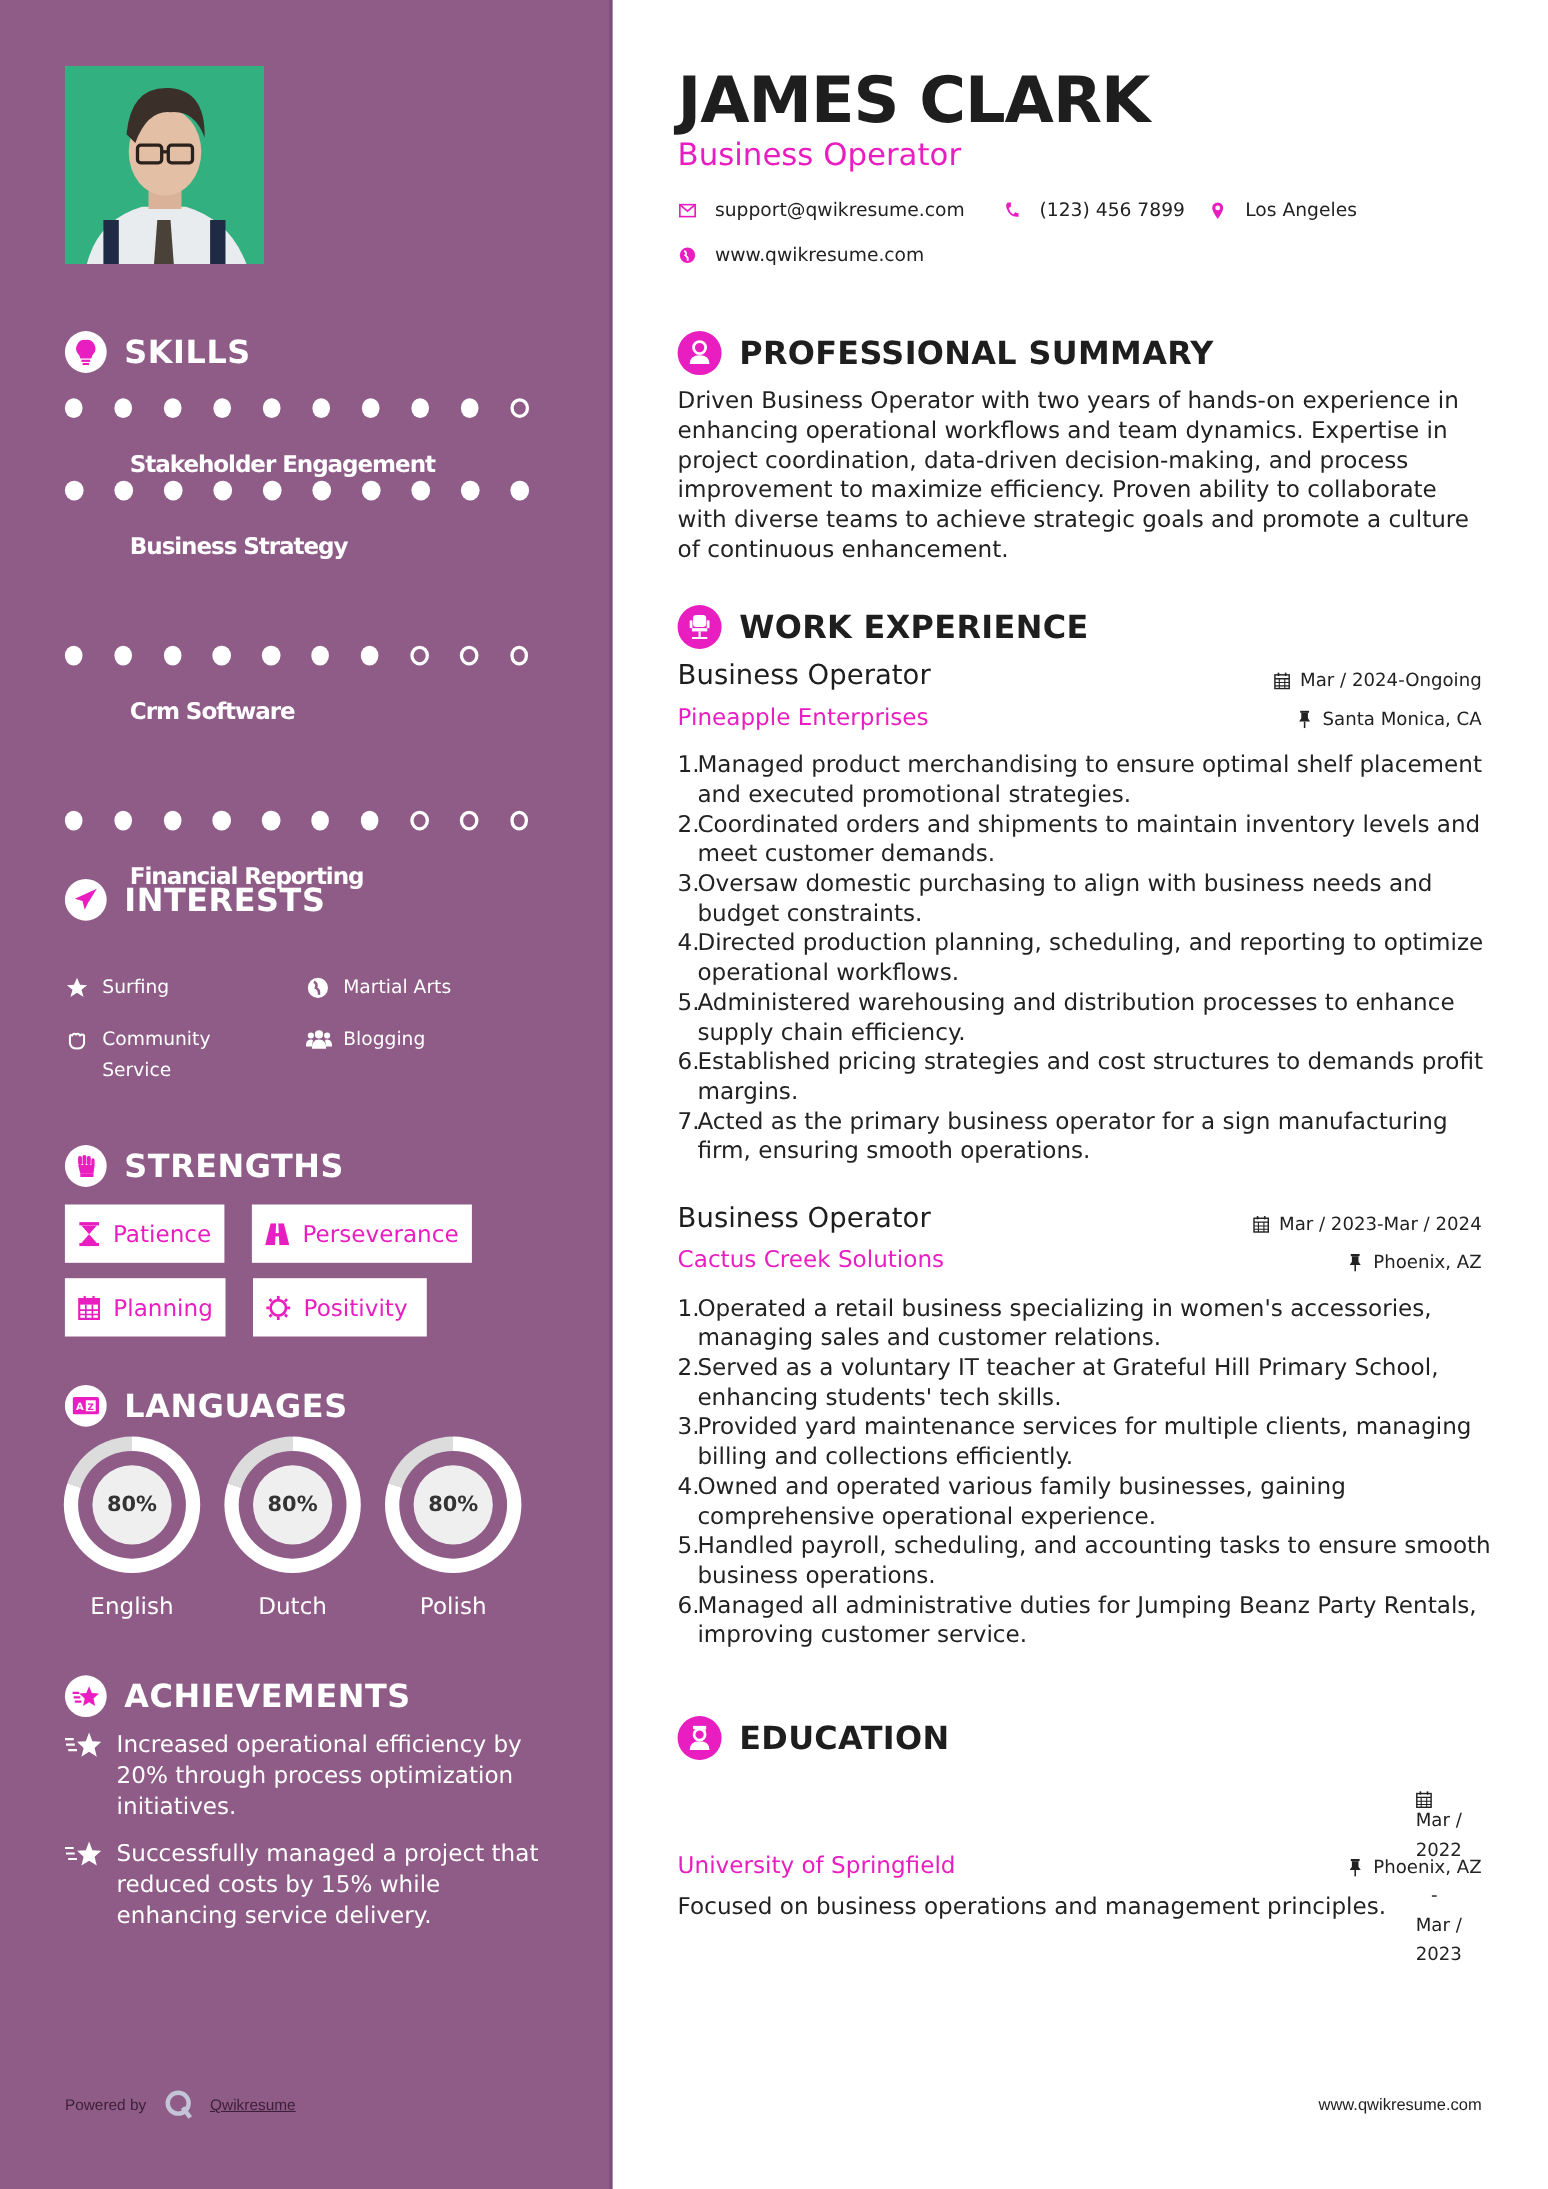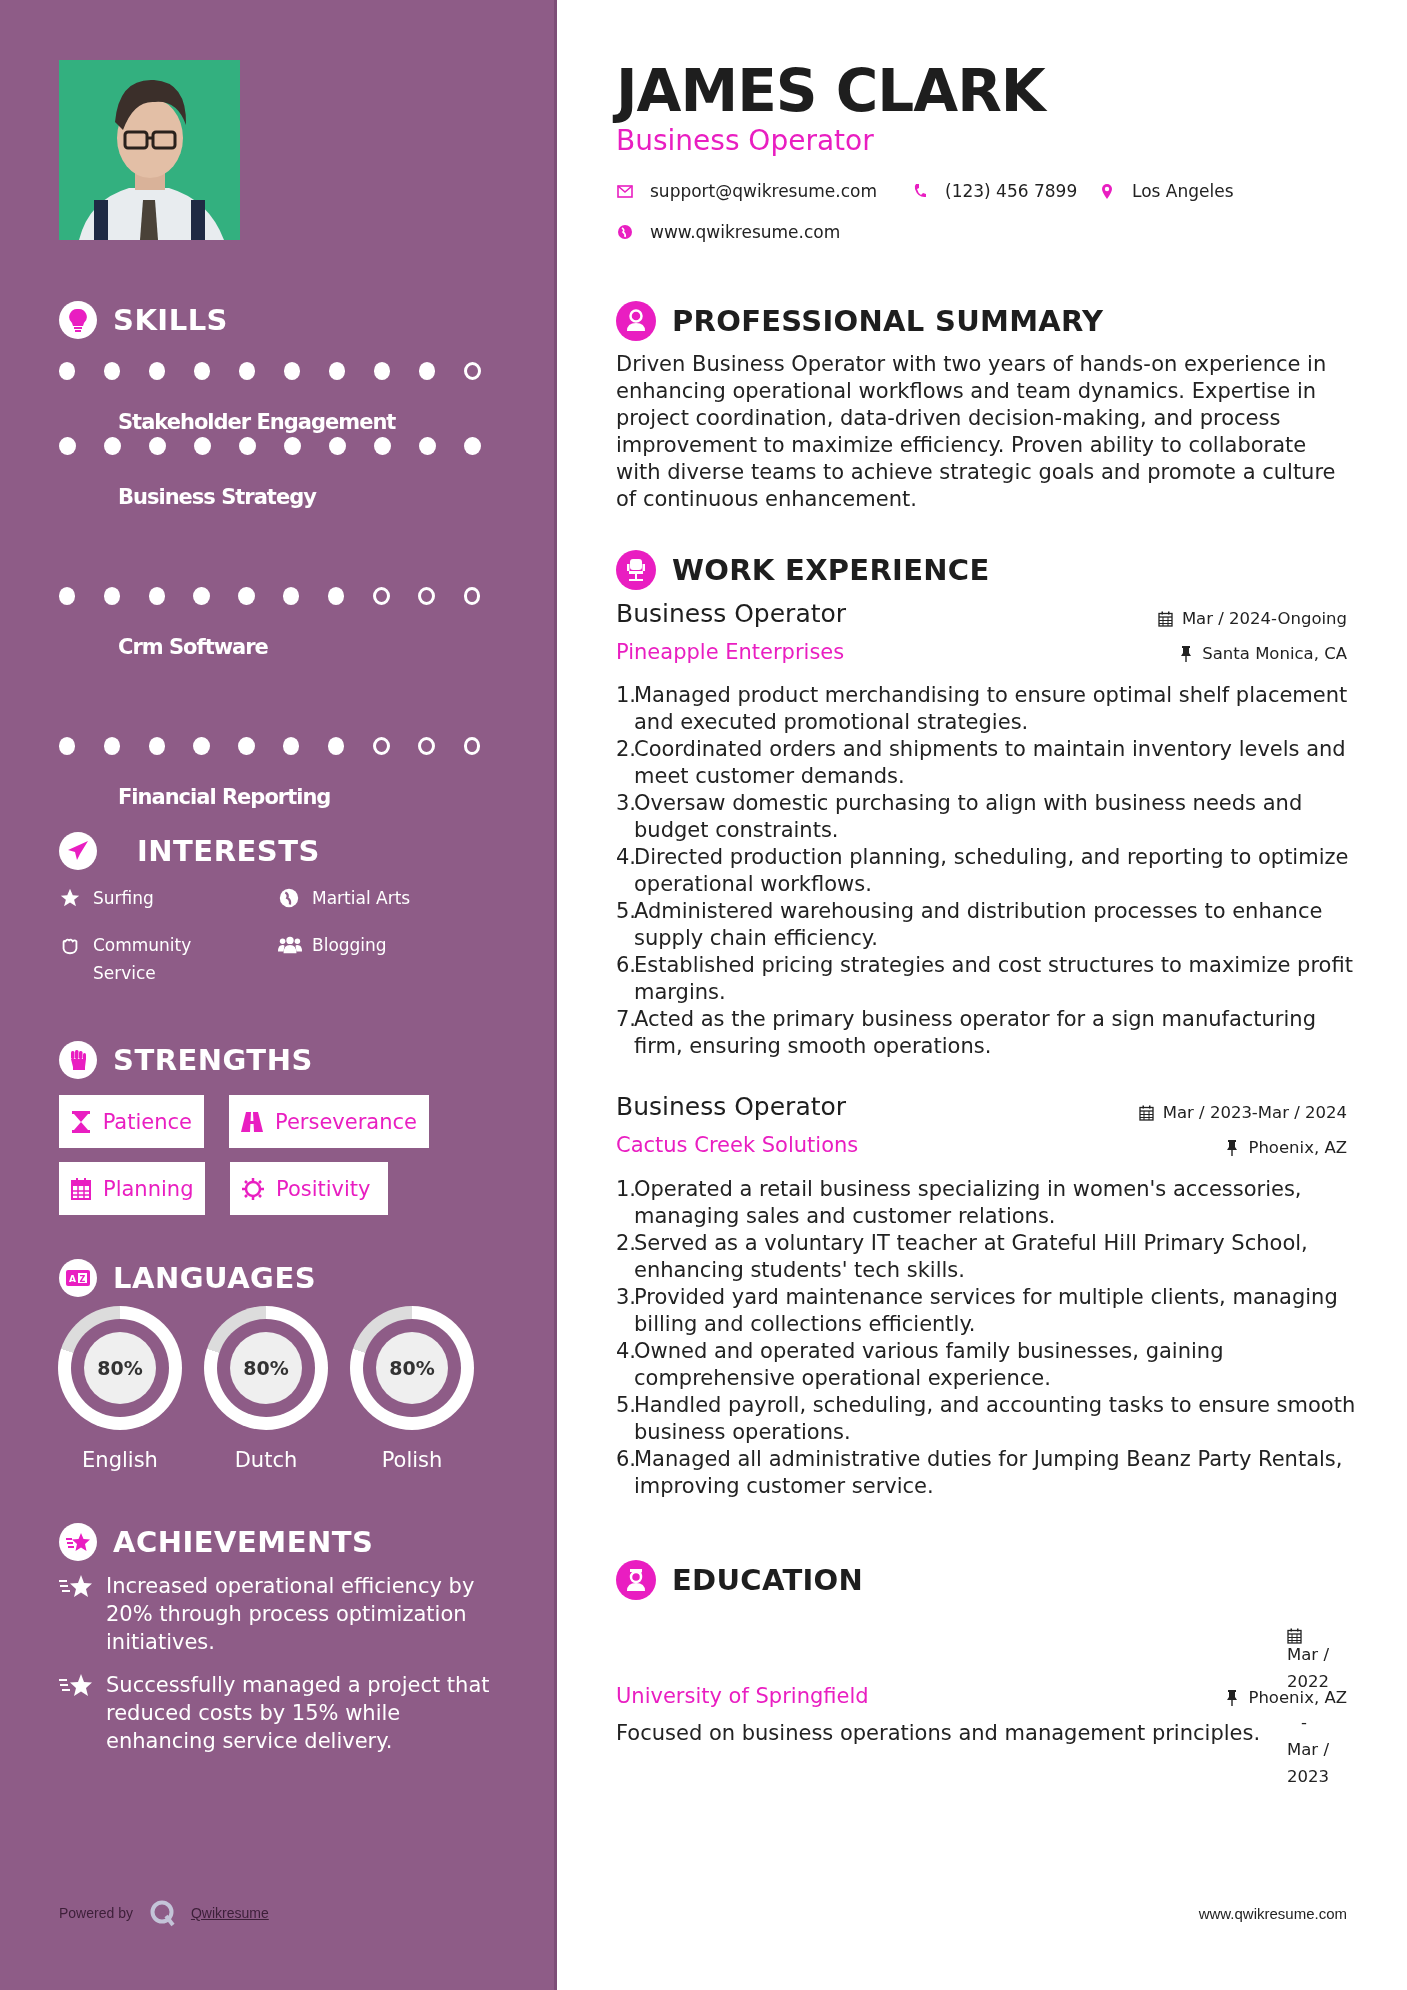--- a/index.html
+++ b/index.html
@@ -157,21 +157,21 @@
         <span class="dot full"></span>
         <span class="dot full"></span>
         <span class="dot full"></span>
         <span class="dot full"></span>
         <span class="dot empty"></span>
         <span class="dot empty"></span>
         <span class="dot empty"></span>
     </div>
   </div>
 
-  <div class="s-head" style="top:831px;gap:24px;">
+  <div class="s-head" style="top:798px;">
     <span class="badge">
       <svg width="22" height="22" viewBox="0 0 22 22">
           <path d="M21 1 L1 10 L8 12 L10 20 L13 14 Z" fill="#e91ec1"></path>
         </svg>
     </span>
     <span class="title">INTERESTS</span>
   </div>
 
   <div class="interest" style="left:59px; top:884px;">
     <span class="ic">
@@ -471,21 +471,21 @@
     <li>
         <span class="num">4.</span>
         <span>Directed production planning, scheduling, and reporting to optimize operational workflows.</span>
       </li>
     <li>
         <span class="num">5.</span>
         <span>Administered warehousing and distribution processes to enhance supply chain efficiency.</span>
       </li>
     <li>
         <span class="num">6.</span>
-        <span>Established pricing strategies and cost structures to maximize profit margins.</span>
+        <span>Established pricing strategies and cost structures to demands profit margins.</span>
       </li>
     <li>
         <span class="num">7.</span>
         <span>Acted as the primary business operator for a sign manufacturing firm, ensuring smooth operations.</span>
       </li>
   </ol>
 
   <div class="job-title" style="top:1092px;">Business Operator</div>
   <div class="meta" style="top:1103px;">
     <span class="ic">

